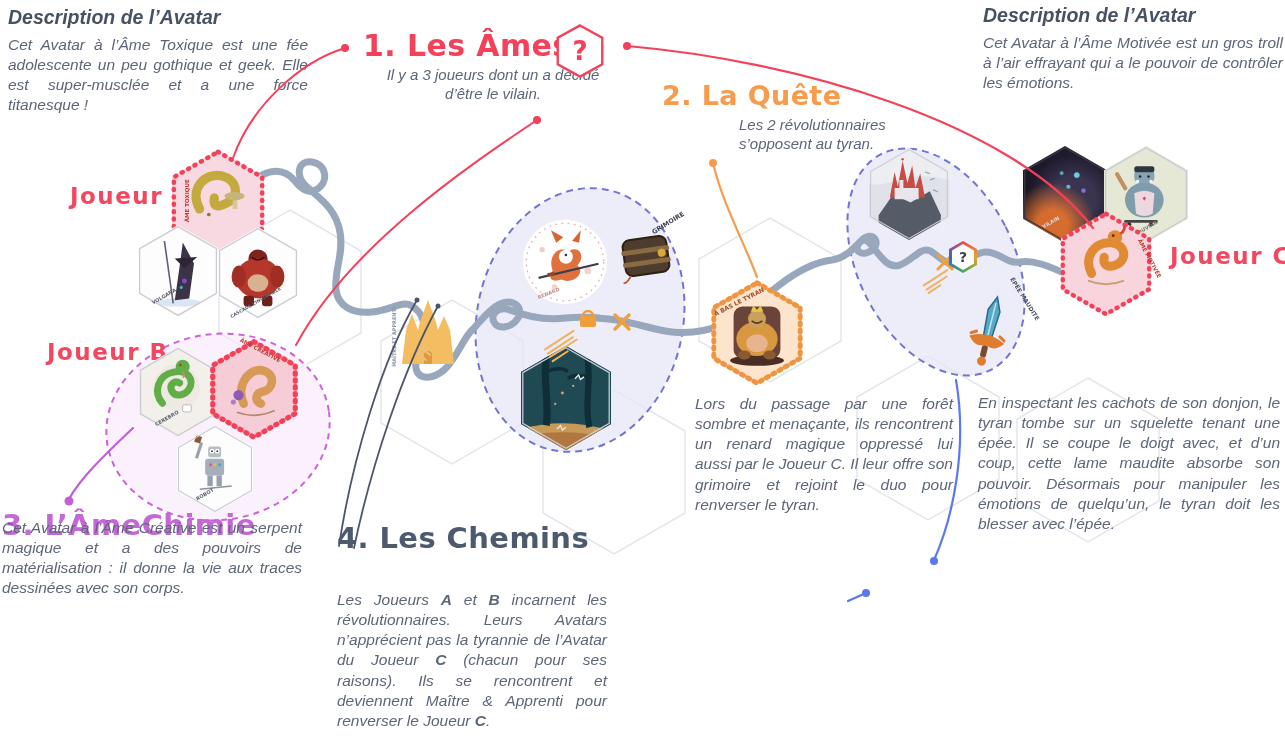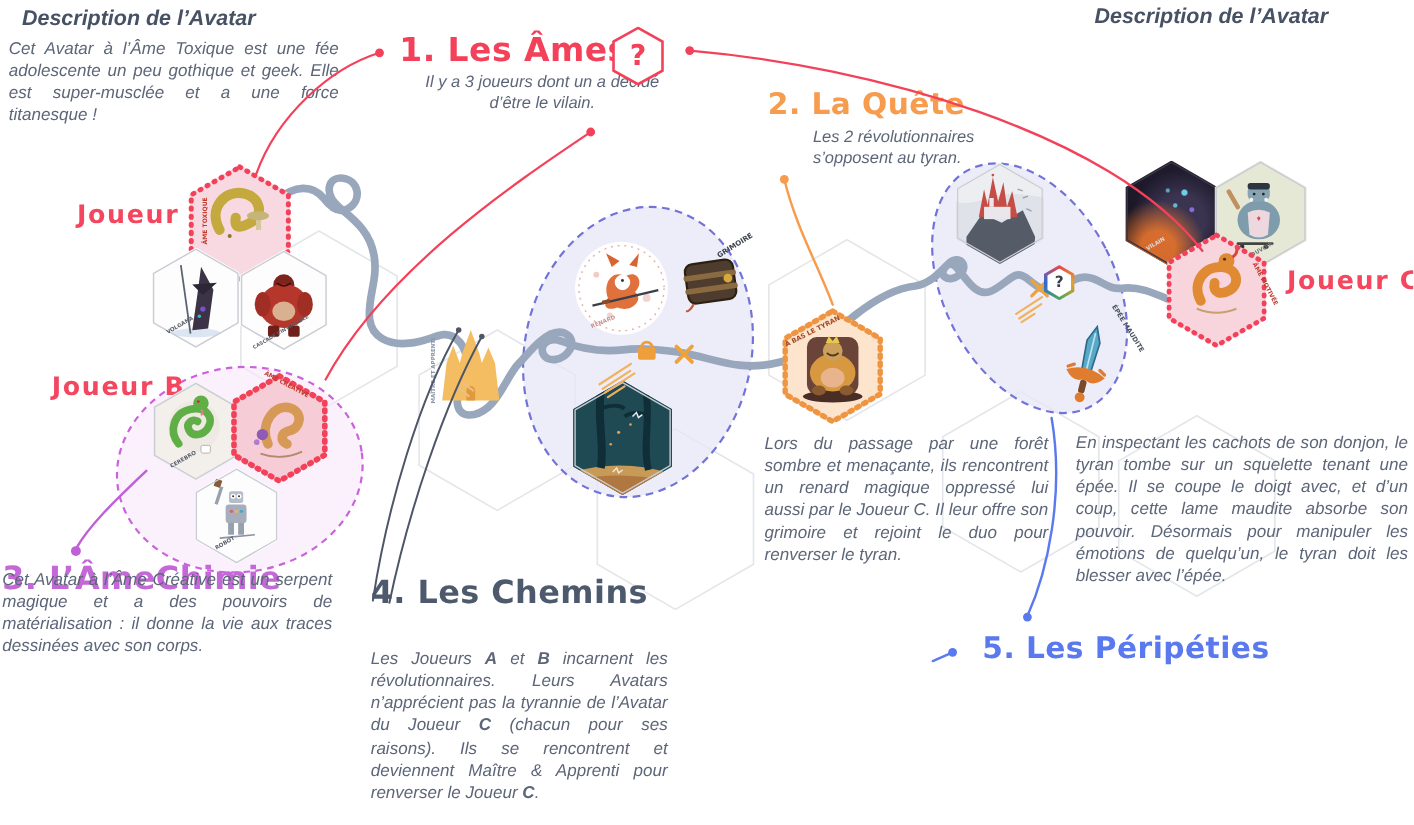--- a/index.html
+++ b/index.html
@@ -6,21 +6,21 @@
   #stage{position:relative;width:1285px;height:750px;background:#fff;overflow:hidden;
          font-family:"Liberation Sans",sans-serif}
   .abs{position:absolute}
   svg.layer{position:absolute;left:0;top:0;pointer-events:none}
   .title{position:absolute;font-family:"DejaVu Sans",sans-serif;font-weight:bold;
          letter-spacing:.4px;white-space:nowrap}
   .para{position:absolute;font-style:italic;color:#5d6678;text-align:justify;
         line-height:1.3;font-size:15.5px}
   .para b{font-weight:bold}
   .desc{position:absolute}
-  .desc .desc-title{font-weight:bold;font-style:italic;font-size:19.5px;color:#475164;margin:0 0 6px 12px}
+  .desc .desc-title{font-weight:bold;font-style:italic;font-size:19.5px;color:#475164;margin:0 0 6px 0}
   .desc .desc-body{font-style:italic;color:#5d6678;text-align:justify;line-height:1.3;font-size:15.5px}
   .sub{position:absolute;font-style:italic;color:#5d6678;font-size:15px;line-height:1.25}
   .player{position:absolute;font-family:"DejaVu Sans",sans-serif;font-weight:bold;
           font-size:23px;color:#f4475f;letter-spacing:1.5px;white-space:nowrap}
   .hex{position:absolute}
   .hex .fill{position:absolute;inset:0;clip-path:polygon(50% 0,100% 25%,100% 75%,50% 100%,0 75%,0 25%)}
   .hex svg.border{position:absolute;inset:0;width:100%;height:100%;overflow:visible}
   .artsvg{position:absolute;inset:0;width:100%;height:100%}
   .tag{position:absolute;font-family:"DejaVu Sans",sans-serif;font-weight:bold;
        color:#5a5f6b;white-space:nowrap;line-height:1}
@@ -59,42 +59,42 @@
     <path d="M938,255 L952,269 M952,255 L938,269" stroke="#efa23c" stroke-width="3" stroke-linecap="round"></path>
   </svg>
 
   <div class="desc" style="left:8px;top:6px;width:300px">
     <div class="desc-title">Description de l’Avatar</div>
     <div class="desc-body">Cet Avatar à l’Âme Toxique est une fée adolescente un peu gothique et geek. Elle est super-musclée et a une force titanesque&nbsp;!</div>
   </div>
 
   <div class="desc" style="left:983px;top:4px;width:300px">
     <div class="desc-title">Description de l’Avatar</div>
+    <div class="desc-body">Cet Avatar à l’Âme Motivée est un gros troll à l’air effrayant qui a le pouvoir de contrôler les émotions.</div>
   </div>
 
   <div class="title" style="left:363px;top:28px;font-size:30px;color:#f4415a">1. Les Âmes</div>
   <div class="sub" style="left:378px;top:66px;width:230px;text-align:center">Il y a 3 joueurs dont un a décidé d’être le vilain.</div>
 
   <div class="qhex" style="left:556px;top:24px;width:48px;height:54px">
     <svg class="border" viewBox="0 0 100 114" style="position:absolute;inset:0;width:100%;height:100%">
       <polygon points="50,3 97,29 97,85 50,111 3,85 3,29" fill="#fff" stroke="#f4415a" stroke-width="5"></polygon>
     </svg>
     <span style="position:relative;font-family:'DejaVu Sans',sans-serif;font-weight:bold;font-size:26px;color:#f4415a">?</span>
   </div>
 
-  <div class="title" style="left:698px;top:80px;font-size:27px;color:#f79b4d">2. La Quête</div>
+  <div class="title" style="left:662px;top:80px;font-size:27px;color:#f79b4d">2. La Quête</div>
   <div class="sub" style="left:739px;top:116px;width:185px">Les 2 révolutionnaires s’opposent au tyran.</div>
 
   <div class="title" style="left:2px;top:508px;font-size:29px;color:#c468d8">3. L’ÂmeChimie</div>
   <div class="para" style="left:2px;top:518px;width:300px">Cet Avatar à l’Âme Créative est un serpent magique et a des pouvoirs de matérialisation : il donne la vie aux traces dessinées avec son corps.</div>
 
   <div class="title" style="left:337px;top:521px;font-size:29px;color:#4d5a6e">4. Les Chemins</div>
   <div class="para" style="left:337px;top:590px;width:270px">Les Joueurs <b>A</b> et <b>B</b> incarnent les révolutionnaires. Leurs Avatars n’apprécient pas la tyrannie de l’Avatar du Joueur <b>C</b> (chacun pour ses raisons). Ils se rencontrent et deviennent Maître &amp; Apprenti pour renverser le Joueur <b>C</b>.</div>
 
-  <div class="title" style="left:893px;top:574px;font-size:27px;color:#5b79ee">5. Les Péripéties</div>
 
   <div class="para" style="left:978px;top:393px;width:302px">En inspectant les cachots de son donjon, le tyran tombe sur un squelette tenant une épée. Il se coupe le doigt avec, et d’un coup, cette lame maudite absorbe son pouvoir. Désormais pour manipuler les émotions de quelqu’un, le tyran doit les blesser avec l’épée.</div>
   <div class="para" style="left:695px;top:394px;width:258px">Lors du passage par une forêt sombre et menaçante, ils rencontrent un renard magique oppressé lui aussi par le Joueur C. Il leur offre son grimoire et rejoint le duo pour renverser le tyran.</div>
 
   <div class="player" style="left:70px;top:183px">Joueur A</div>
   <div class="player" style="left:47px;top:339px">Joueur B</div>
   <div class="player" style="left:1170px;top:243px">Joueur C</div>
 
   <div class="hex" style="left:172px;top:150px;width:92px;height:106px">
     <div class="fill" style="background:#f8d9e2">

